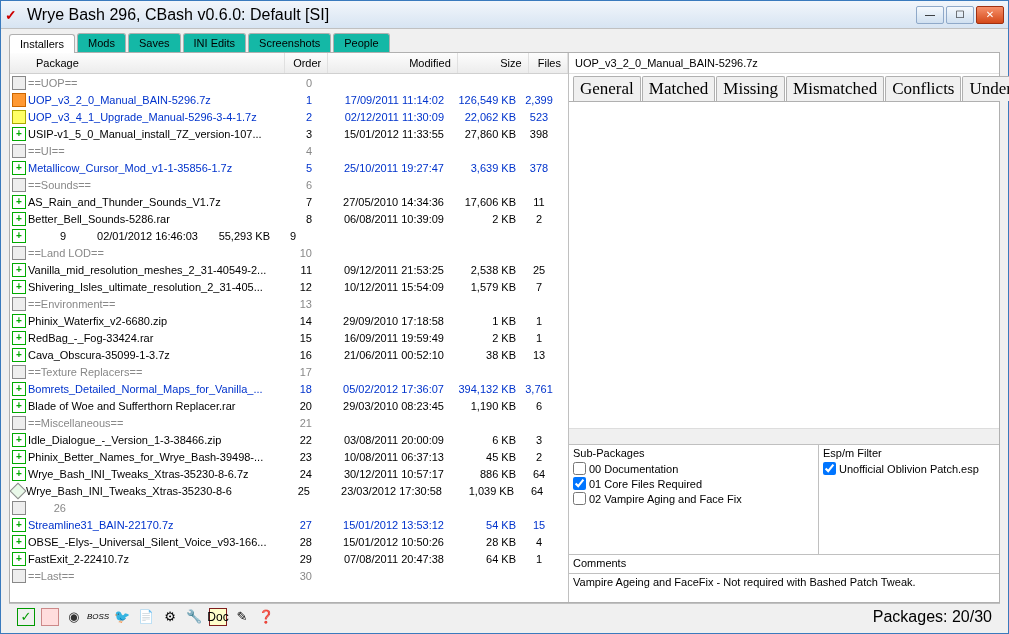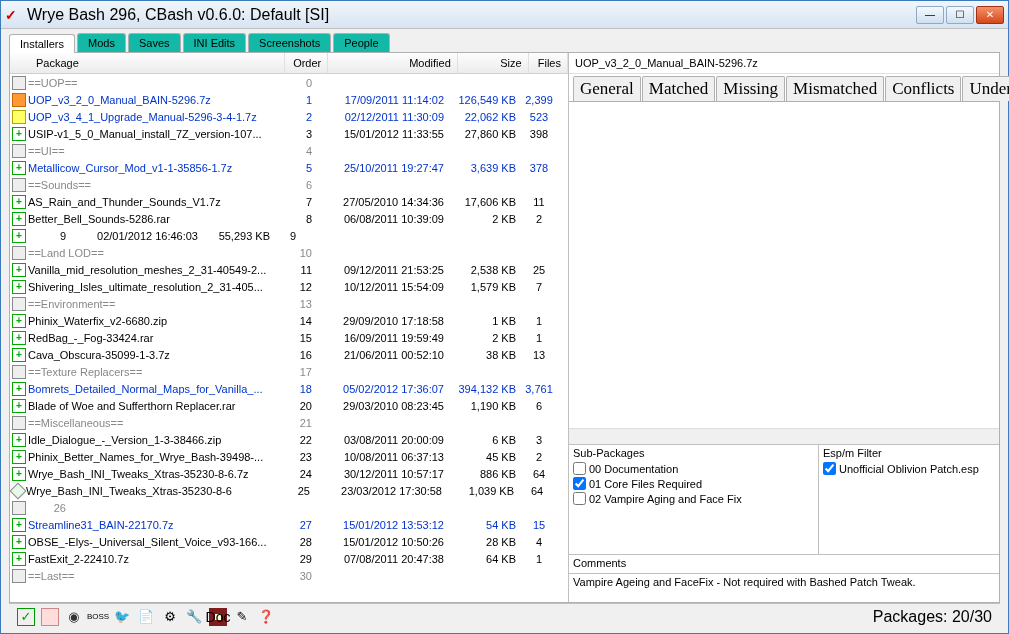--- a/index.html
+++ b/index.html
@@ -380,24 +380,24 @@
         <textarea style="">Vampire Ageing and FaceFix - Not required with Bashed Patch Tweak.</textarea>
       </div>
     </div>
   </div>
 
   <div class="statusbar">
     <div class="status-icons">
       <span class="si" style="color:#090;border:1px solid #090">✓</span>
       <span class="si" style="border:1px solid #c88;background:#fdd"> </span>
       <span class="si" style="color:#333">◉</span>
-      <span class="si" style="font-size:8px;">BOSS</span>
+      <span class="si" style="font-size:8px;font-style:italic">BOSS</span>
       <span class="si">🐦</span>
       <span class="si">📄</span>
       <span class="si">⚙</span>
       <span class="si">🔧</span>
-      <span class="si" style="font-size:14px;background:#ffc;border:6px solid #7f1d1d">Doc</span>
+      <span class="si" style="font-size:12px;background:#ffc;border:1px solid #7f1d1d">Doc</span>
       <span class="si">✎</span>
       <span class="si" style="color:#06c">❓</span>
     </div>
     <div class="status-right">Packages: 20/30</div>
   </div>
 </div>
 
 </body></html>

